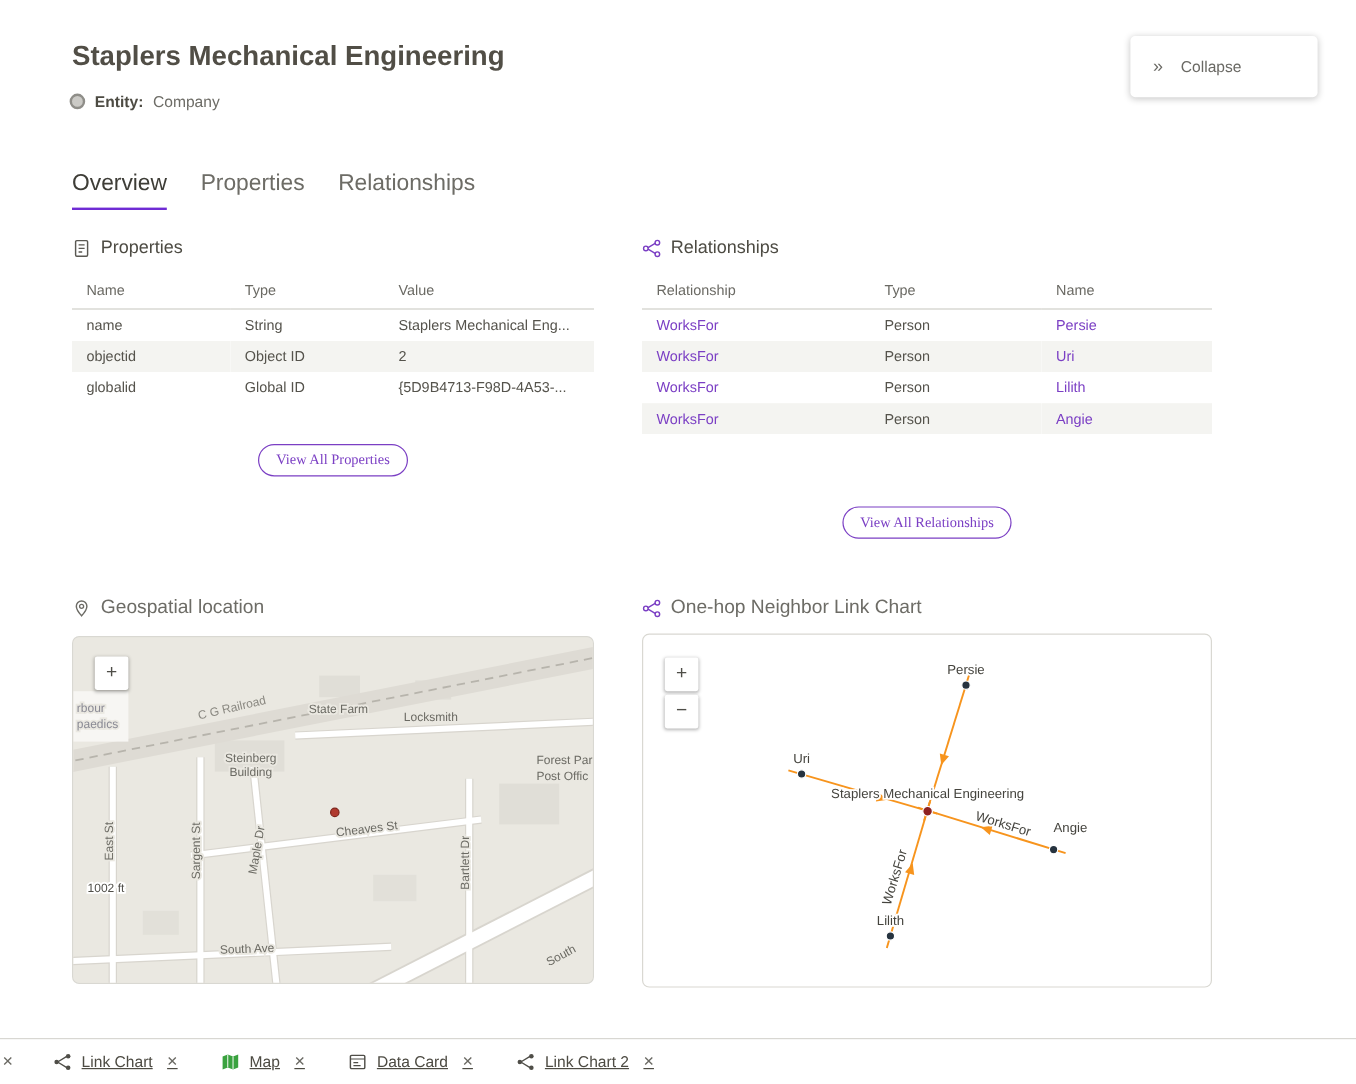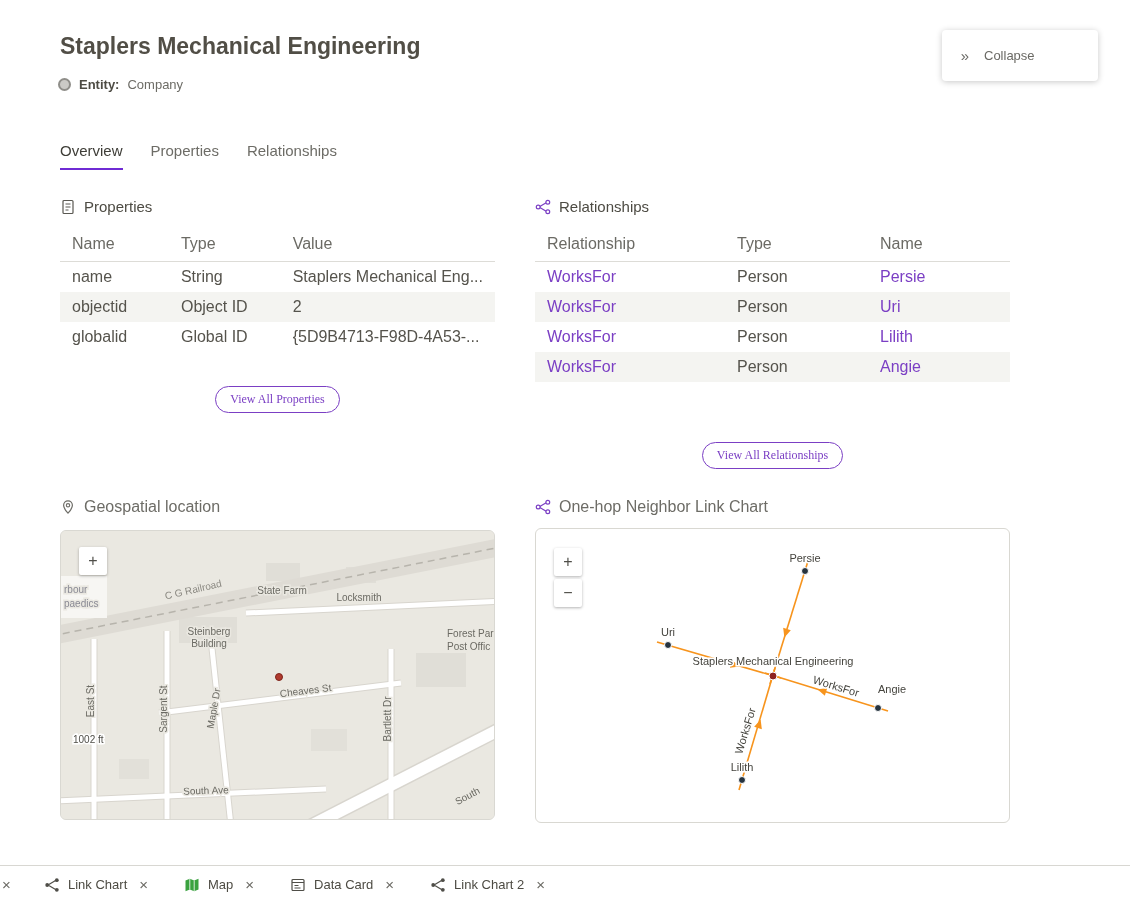--- a/index.html
+++ b/index.html
@@ -15,30 +15,30 @@
   .entity-value { color:#6d6c66; }
 
   
   .menu-card { position:absolute; left:942px; top:30px; width:156px; background:#fff;
     border-radius:4px; box-shadow:0 1px 6px rgba(0,0,0,.22); padding:6px 0; z-index:5; }
   .menu-item { display:flex; align-items:center; gap:11px; padding:11px 15px; font-size:13px; color:#6a6964; cursor:pointer; }
   .menu-item svg { flex:0 0 auto; }
   .chev { font-size:15px; color:#6a6964; width:16px; text-align:center; }
 
   
-  .tabs { position:absolute; left:60px; top:142px; display:flex; gap:28px; font-size:15px; }
+  .tabs { position:absolute; left:60px; top:142px; display:flex; gap:28px; font-size:19px; }
   .tab { padding-bottom:9px; color:#6d6c66; cursor:pointer; }
   .tab.active { color:#3e3d37; border-bottom:2px solid #6f2bd4; }
 
   
   .props-section { position:absolute; left:60px; top:198px; width:435px; }
   .rels-section  { position:absolute; left:535px; top:198px; width:475px; }
   .section-heading { display:flex; align-items:center; gap:8px; font-size:15px; color:#4d4b43; margin-bottom:12px; }
 
-  table { width:100%; border-collapse:collapse; font-size:16px; }
+  table { width:100%; border-collapse:collapse; font-size:12px; }
   th { text-align:left; font-weight:400; color:#6b6a64; padding:8px 12px; border-bottom:1px solid #dddcd7; }
   td { padding:6px 12px; color:#55534c; white-space:nowrap; overflow:hidden; }
   tbody tr:nth-child(even) { background:#f4f4f1; }
   a.plink { color:#7b3fc4; text-decoration:none; cursor:pointer; }
 
   .view-all-wrap { text-align:center; }
   .props-section .view-all-wrap { margin-top:34px; }
   .rels-section  .view-all-wrap { margin-top:60px; }
   .view-all-btn { background:#fff; border:1px solid #7b3fc4; color:#7b3fc4; border-radius:14px;
     padding:5px 14px; font-size:12px; font-family:Liberation Serif, serif; cursor:pointer; }
@@ -69,21 +69,21 @@
   .mscale { font-size:10px; fill:#4f4e48; paint-order:stroke; stroke:#fff; stroke-width:3px; }
 
   
   .clabel { font-size:11px; fill:#45443e; paint-order:stroke; stroke:#fff; stroke-width:3px; }
   .celabel { font-size:11px; fill:#45443e; paint-order:stroke; stroke:#fff; stroke-width:3px; }
 
   
   .bottom-bar { position:absolute; left:0; top:865px; width:1130px; height:38px; background:#fff;
     border-top:1px solid #d8d7d2; display:flex; align-items:center; font-size:13px; color:#4d4b43; }
   .bbar-partial-close { margin-left:2px; width:14px; color:#6b6a64; font-size:15px; cursor:pointer; }
-  .btab { display:flex; align-items:center; gap:8px; cursor:pointer; }
+  .btab { display:flex; align-items:center; gap:8px; cursor:pointer;text-decoration:underline; }
   .btab .close-x { color:#6b6a64; font-size:15px; margin-left:4px; cursor:pointer; }
   .btab-1 { margin-left:28px; } .btab-2,.btab-3,.btab-4 { margin-left:36px; }
 </style>
 </head>
 <body>
 
 <div class="page">
 
   <div class="page-title">Staplers Mechanical Engineering</div>
   <div class="entity-row">

